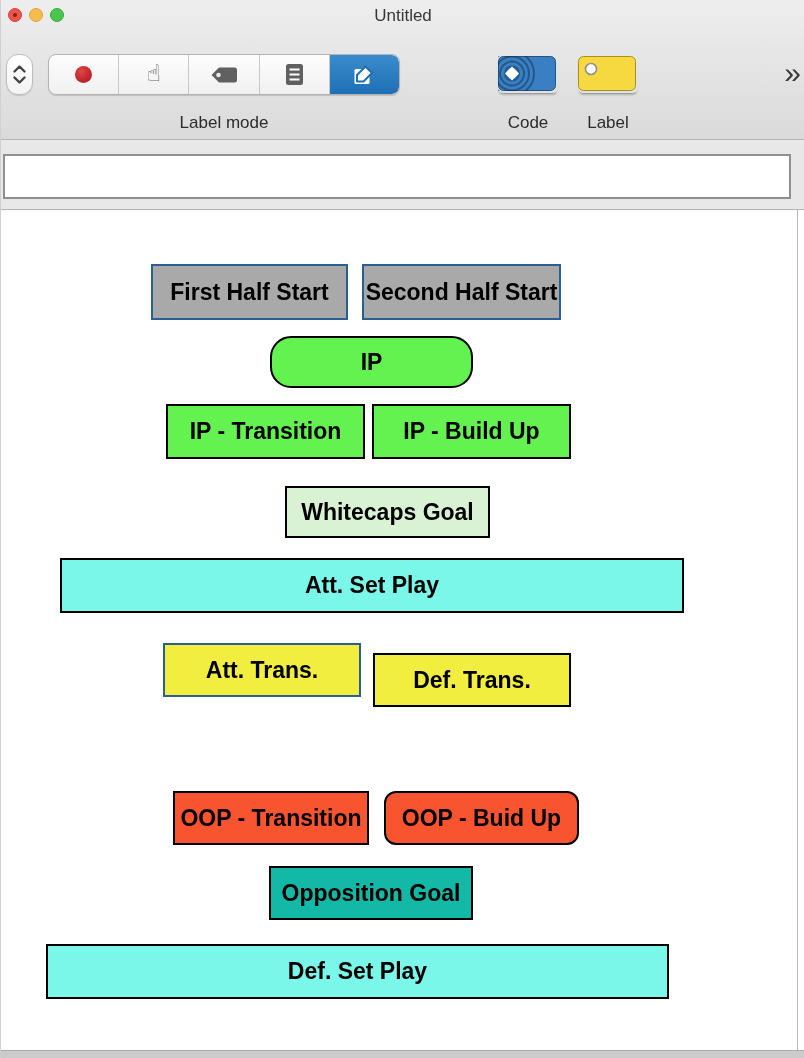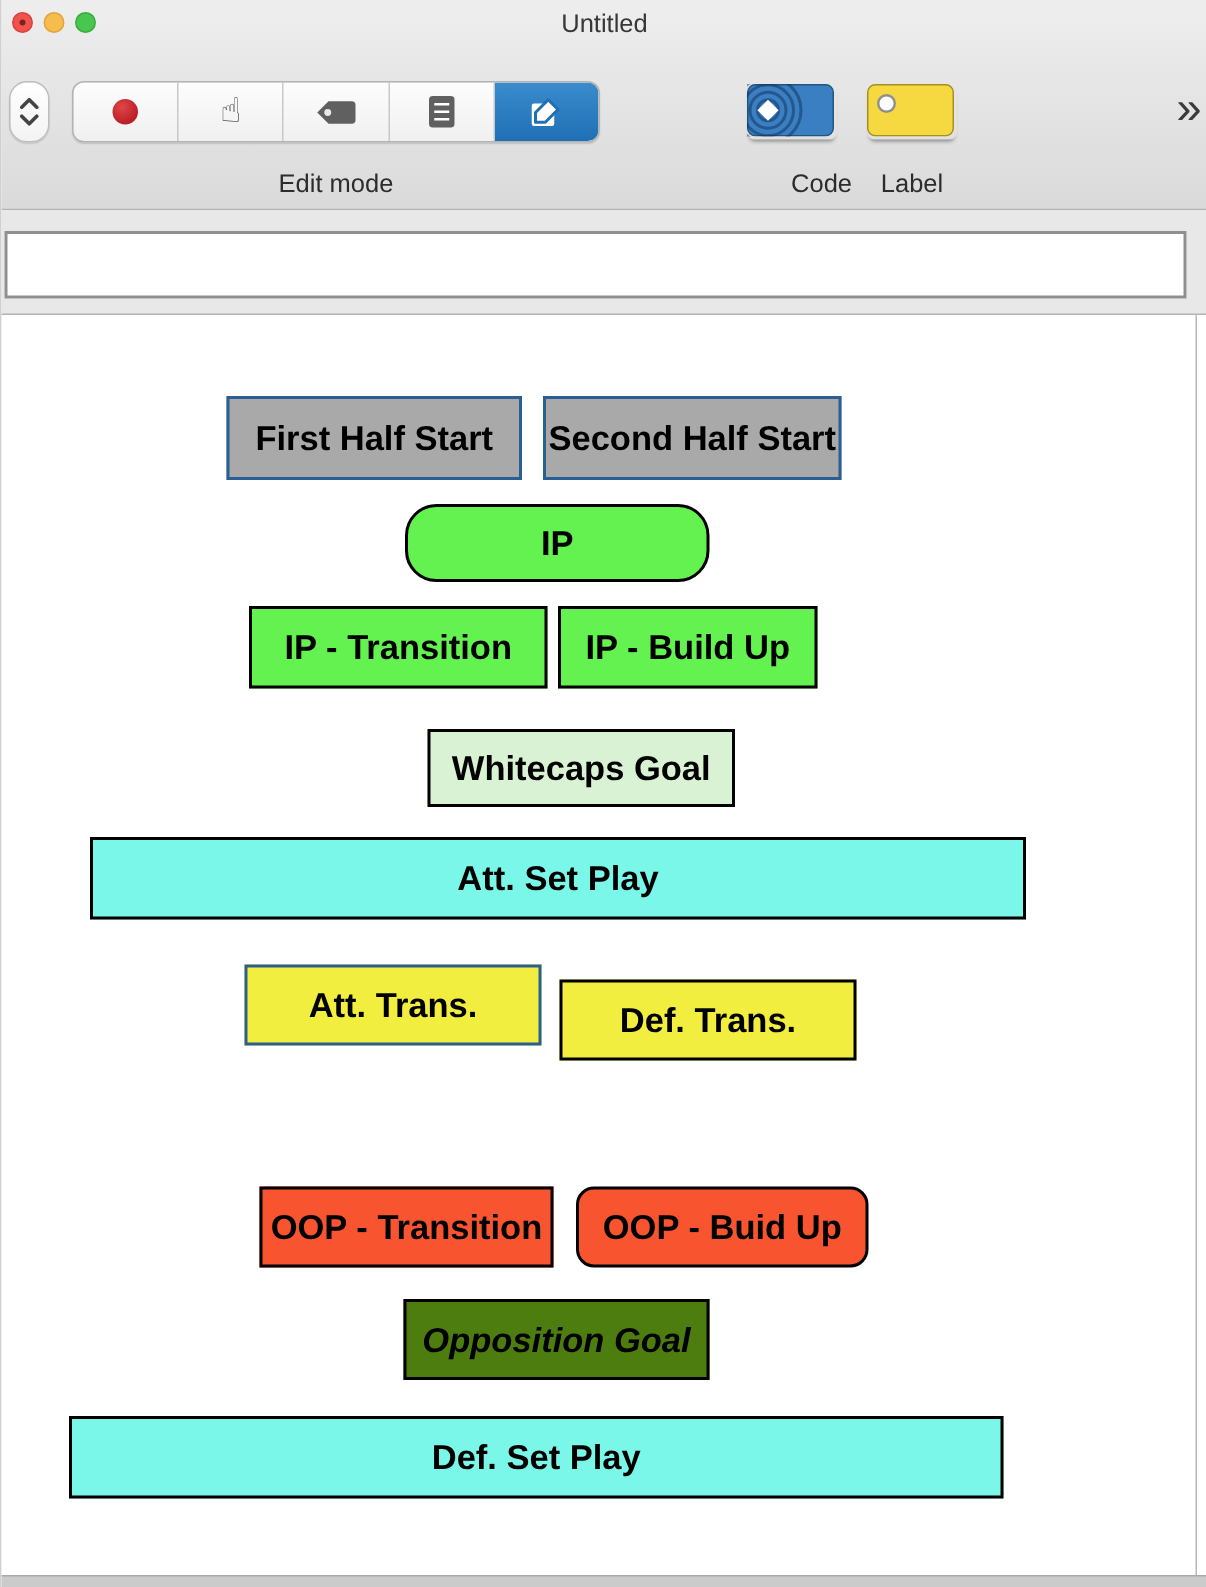--- a/index.html
+++ b/index.html
@@ -53,21 +53,21 @@
   }
   .rec-dot {
     width:17px; height:17px; border-radius:50%;
     background:radial-gradient(circle at 38% 32%, #dd4646, #bb1f28 70%);
   }
   .hand-glyph { font-size:23px; color:#585858; line-height:1; transform:translateY(-1px); }
   .tlabel {
     position:absolute; font-size:17px; color:#2c2c2c; text-align:center;
   }
   .lbl-editmode { left:47px; top:113px; width:352px; }
-  .lbl-code  { left:487px; top:113px; width:80px;text-align:right; }
+  .lbl-code  { left:487px; top:113px; width:80px; }
   .lbl-label { left:567px; top:113px; width:80px; }
   
   .swatch {
     position:absolute; top:56px; width:60px; height:37px; border-radius:5px;
     box-shadow:0 3px 3px -2px rgba(0,0,0,.45);
   }
   .swatch svg { display:block; }
   .swatch.code  { left:497px; }
   .swatch.label { left:577px; }
   .overflow {
@@ -149,21 +149,21 @@
           </g>
         </svg>
       </div>
       <div class="segment selected">
         <svg width="24" height="24" viewBox="0 0 24 24">
           <rect x="2.5" y="6" width="15" height="15" rx="1.5" fill="#ffffff"></rect>
           <path d="M13.5 3.5 L20 10 L11.5 18.5 L5 18.5 L5 12 Z" fill="#ffffff" stroke="#1e6fb4" stroke-width="2" stroke-linejoin="round"></path>
         </svg>
       </div>
     </div>
-    <div class="tlabel lbl-editmode">Edit mode</div>
+    <div class="tlabel lbl-editmode">Label mode</div>
 
     <div class="swatch code">
       <svg width="58" height="35" viewBox="0 0 58 35">
         <rect x="0.5" y="0.5" width="57" height="34" rx="5" fill="#3a7fc1" stroke="#24557f"></rect>
         <g fill="none" stroke="rgba(10,40,80,0.45)" stroke-width="2">
           <circle cx="14" cy="17.5" r="7"></circle>
           <circle cx="14" cy="17.5" r="12"></circle>
           <circle cx="14" cy="17.5" r="17"></circle>
           <circle cx="14" cy="17.5" r="22"></circle>
         </g>
@@ -185,25 +185,25 @@
 
   <div class="fieldrow">
     <input type="text" value="" style="">
   </div>
 
   <div class="canvas">
       <div class="code-btn" style="left: 150px; top: 54px; width: 197px; height: 56px; background: rgb(169, 169, 169); border-color: rgb(43, 94, 147);">First Half Start</div>
       <div class="code-btn" style="left: 361px; top: 54px; width: 199px; height: 56px; background: rgb(169, 169, 169); border-color: rgb(43, 94, 147);">Second Half Start</div>
       <div class="code-btn" style="left: 269px; top: 126px; width: 203px; height: 52px; background: rgb(99, 242, 79); border-color: rgb(0, 0, 0); border-radius: 21px;">IP</div>
       <div class="code-btn" style="left: 165px; top: 194px; width: 199px; height: 55px; background: rgb(99, 242, 79); border-color: rgb(0, 0, 0);">IP - Transition</div>
-      <div class="code-btn" style="left: 371px; top: 194px; width: 173px; height: 55px; background: rgb(99, 242, 79); border-color: rgb(0, 0, 0);">IP - Build Up</div>
+      <div class="code-btn" style="left: 371px; top: 194px; width: 199px; height: 55px; background: rgb(99, 242, 79); border-color: rgb(0, 0, 0);">IP - Build Up</div>
       <div class="code-btn" style="left: 284px; top: 276px; width: 205px; height: 52px; background: rgb(217, 242, 211); border-color: rgb(0, 0, 0);">Whitecaps Goal</div>
       <div class="code-btn" style="left: 59px; top: 348px; width: 624px; height: 55px; background: rgb(123, 247, 233); border-color: rgb(0, 0, 0);">Att. Set Play</div>
       <div class="code-btn" style="left: 162px; top: 433px; width: 198px; height: 54px; background: rgb(242, 238, 63); border-color: rgb(43, 94, 147);">Att. Trans.</div>
       <div class="code-btn" style="left: 372px; top: 443px; width: 198px; height: 54px; background: rgb(242, 238, 63); border-color: rgb(0, 0, 0);">Def. Trans.</div>
       <div class="code-btn" style="left: 172px; top: 581px; width: 196px; height: 54px; background: rgb(249, 84, 48); border-color: rgb(0, 0, 0);">OOP - Transition</div>
       <div class="code-btn" style="left: 383px; top: 581px; width: 195px; height: 54px; background: rgb(249, 84, 48); border-color: rgb(0, 0, 0); border-radius: 12px;">OOP - Buid Up</div>
-      <div class="code-btn" style="left: 268px; top: 656px; width: 204px; height: 54px; background: #4d7c0f; border-color: rgb(0, 0, 0); font-style: italic;">Opposition Goal</div>
+      <div class="code-btn" style="left: 268px; top: 656px; width: 204px; height: 54px; background: #14b8a6; border-color: rgb(0, 0, 0);">Opposition Goal</div>
       <div class="code-btn" style="left: 45px; top: 734px; width: 623px; height: 55px; background: rgb(123, 247, 233); border-color: rgb(0, 0, 0);">Def. Set Play</div>
     </div>
 
   <div class="bottombar"></div>
 </div>
 
 </body></html>

